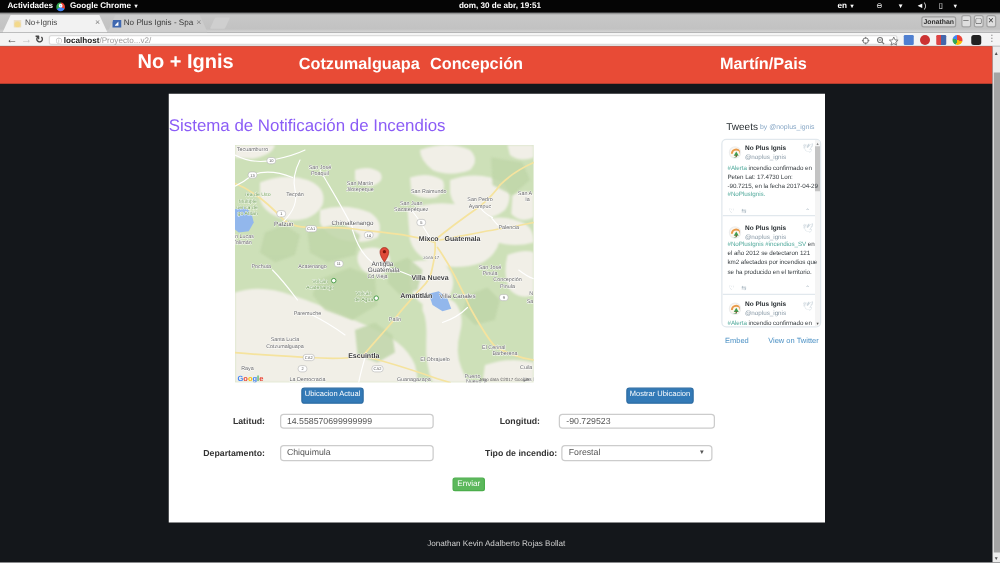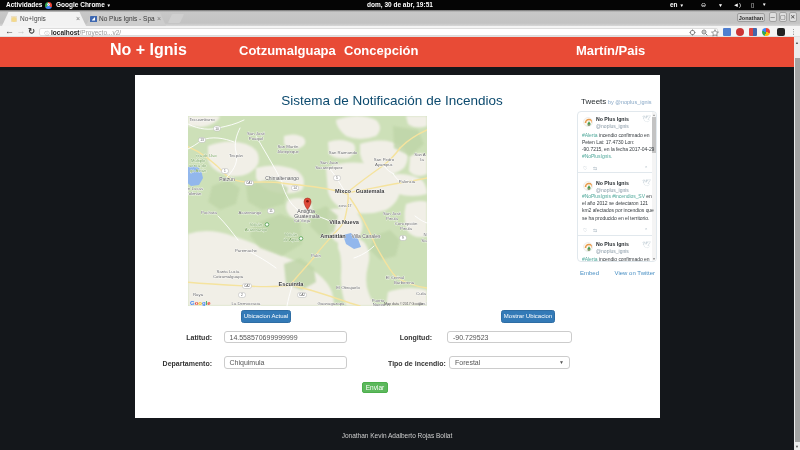--- a/index.html
+++ b/index.html
@@ -24,21 +24,21 @@
 .tbi{position:absolute;font-size:8px;color:#5f5f5f;line-height:11px}
 
 #navbar{left:0;top:37px;width:794px;height:30px;background:#e84b36;color:#fff}
 #navbar .logo{position:absolute;left:110px;top:3.5px;font-size:16px;font-weight:bold}
 #navbar .lnk{position:absolute;top:6px;font-size:13px;font-weight:bold}
 
 #sb{left:794px;top:37px;width:6px;height:413px;background:#ececec}
 #sbthumb{position:absolute;left:0.5px;top:21px;width:5.5px;height:384px;background:#a4a4a4}
 
 #card{left:135px;top:75px;width:525px;height:343px;background:#fff}
-#title{position:absolute;left:0px;top:17.5px;width:514px;text-align:center;font-size:13.5px;color:#0c4a6e}
+#title{position:absolute;left:0px;top:17.5px;width:514px;font-size:13.5px;color:#8b5cf6}
 
 .bbtn{position:absolute;background:#337ab7;border:1px solid #2e6da4;border-radius:2.5px;color:#fff;font-size:6px;text-align:center;white-space:nowrap;overflow:hidden}
 #env{position:absolute;left:227px;top:306.5px;width:26px;height:11px;background:#5cb85c;border:1px solid #4cae4c;border-radius:2px;color:#fff;font-size:6.5px;line-height:9.5px;text-align:center}
 
 .flabel{position:absolute;font-size:7px;font-weight:bold;color:#333;text-align:right;white-space:nowrap}
 .finput{position:absolute;height:12.5px;background:#fff;border:1px solid #ccc;border-radius:3px;font-size:7px;color:#555;line-height:11px;padding-left:5px;font-family:"Liberation Sans",sans-serif;white-space:nowrap}
 
 #footer{left:0;top:431.5px;width:794px;text-align:center;color:#cfcfcf;font-size:6.5px}
 
 #twhead{position:absolute;left:446px;top:21.5px;font-size:8px;color:#292f33;font-weight:normal}

